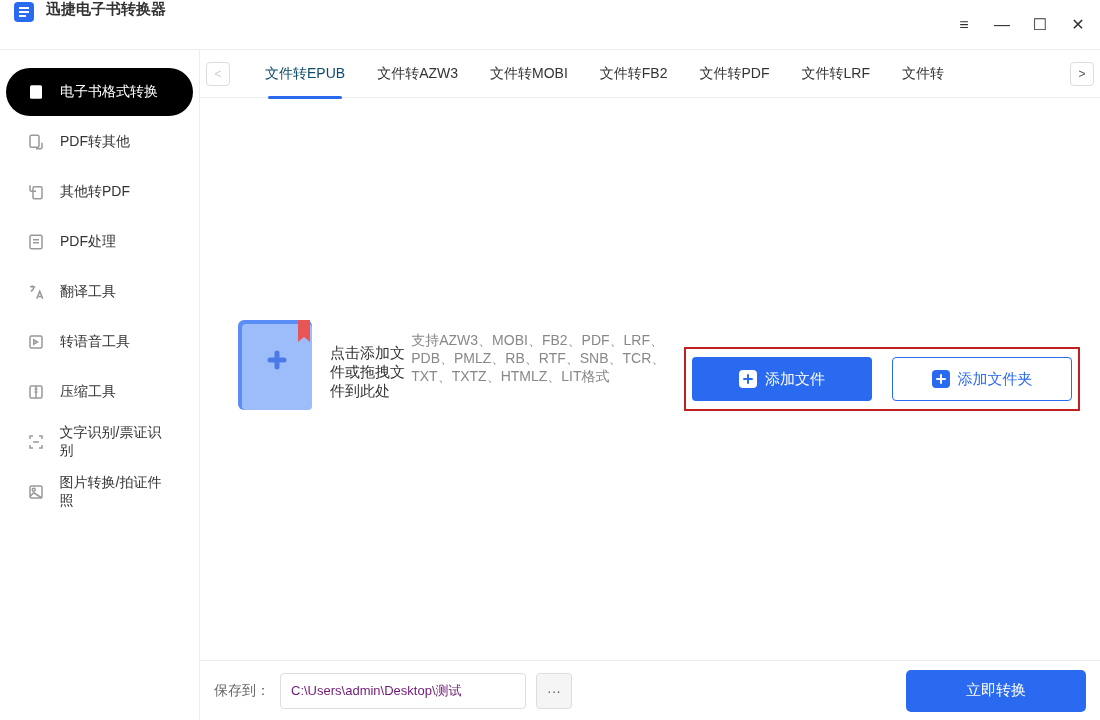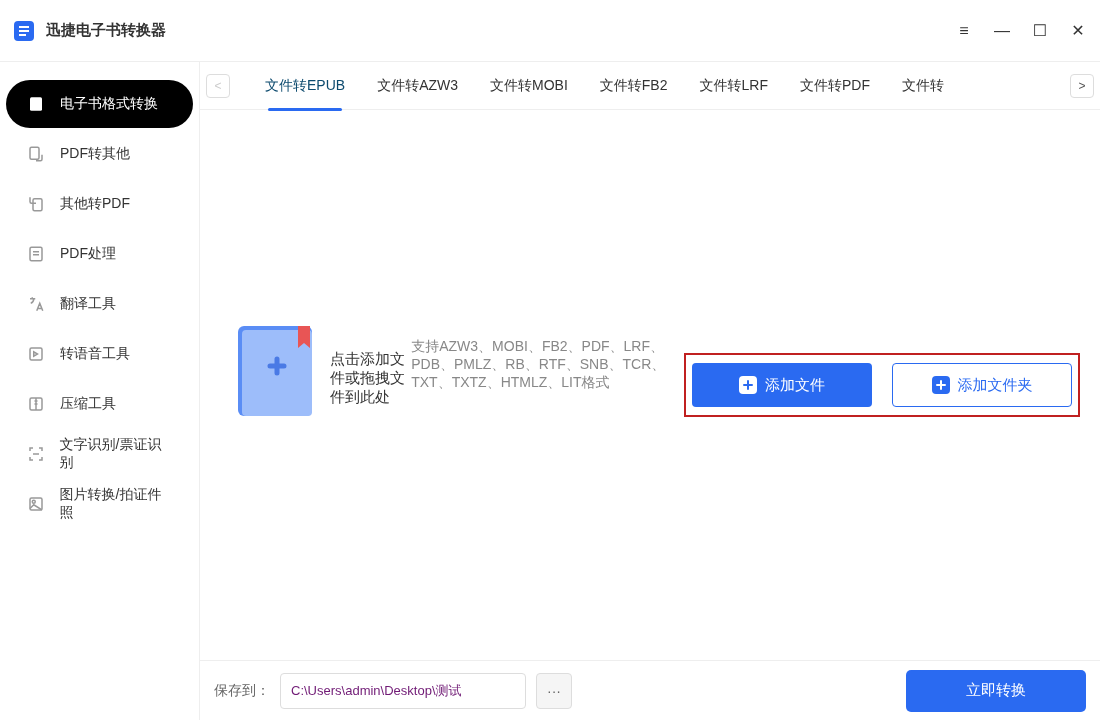--- a/index.html
+++ b/index.html
@@ -1,18 +1,18 @@
 <!DOCTYPE html>
 <html><head>
 <meta charset="utf-8">
 <style>
 * { margin: 0; padding: 0; box-sizing: border-box; font-family: "Microsoft YaHei", -apple-system, sans-serif; }
 body { width: 1100px; height: 720px; background: #fff; display: flex; flex-direction: column; overflow: hidden; }
 
-.titlebar { height: 62px; display: flex; align-items: center; padding: 0 12px; border-bottom: 1px solid #eee; }
+.titlebar { height: 50px; display: flex; padding: 0 12px; border-bottom: 1px solid #eee; }
 .titlebar .logo { width: 24px; height: 24px; margin-right: 10px; }
 .titlebar .title { font-size: 15px; font-weight: 600; color: #333; }
 .titlebar .win-controls { margin-left: auto; display: flex; gap: 18px; align-items: center; }
 .titlebar .win-controls span { font-size: 16px; color: #333; cursor: pointer; width: 20px; text-align: center; }
 
 .body { flex: 1; display: flex; min-height: 0; }
 
 .sidebar { width: 200px; border-right: 1px solid #eee; padding-top: 18px; }
 .side-item { height: 48px; display: flex; align-items: center; padding: 0 20px; gap: 14px; cursor: pointer; color: #333; font-size: 14px; border-radius: 24px; margin: 0 6px 2px 6px; }
 .side-item .ico { width: 20px; height: 20px; display: flex; align-items: center; justify-content: center; color: #999; }
@@ -148,22 +148,22 @@
     </div>
   </div>
 
   <div class="main">
     <div class="tabs">
       <span class="tab-nav disabled">&lt;</span>
       <span class="tab active">文件转EPUB</span>
       <span class="tab">文件转AZW3</span>
       <span class="tab">文件转MOBI</span>
       <span class="tab">文件转FB2</span>
+      <span class="tab">文件转PDF</span>
       <span class="tab">文件转LRF</span>
-      <span class="tab">文件转PDF</span>
       <span class="tab">文件转</span>
       <span class="tab-nav right-arrow">&gt;</span>
     </div>
 
     <div class="content">
       <div class="book-icon">
         <svg width="110" height="110" viewBox="0 0 110 110">
           <rect x="18" y="10" width="74" height="90" rx="6" fill="#5a8df5"></rect>
           <rect x="22" y="14" width="70" height="86" rx="4" fill="#9dbdfa"></rect>
           <path d="M78 10h12v22l-6-5-6 5z" fill="#e85555"></path>

